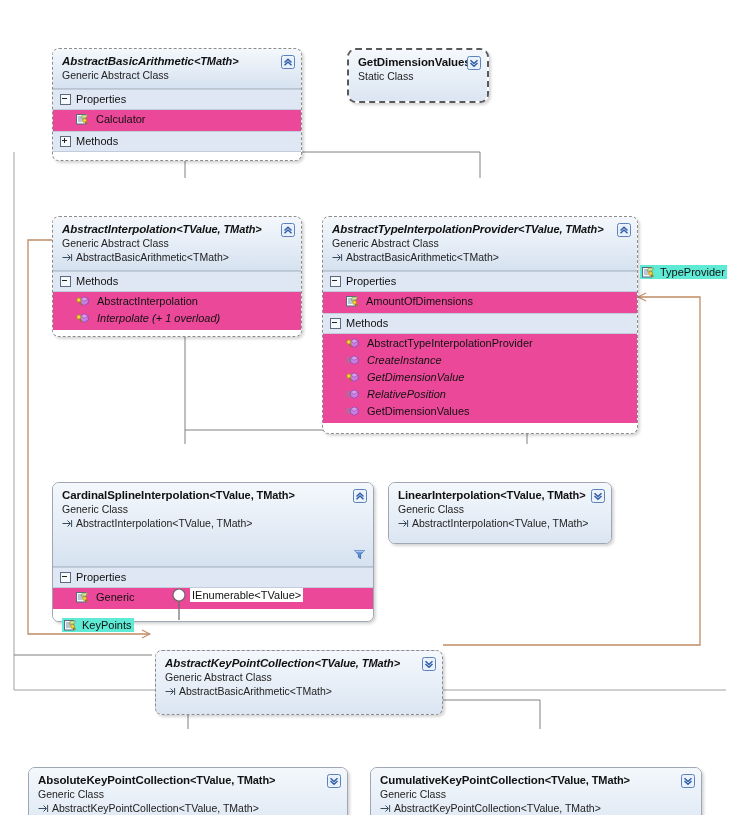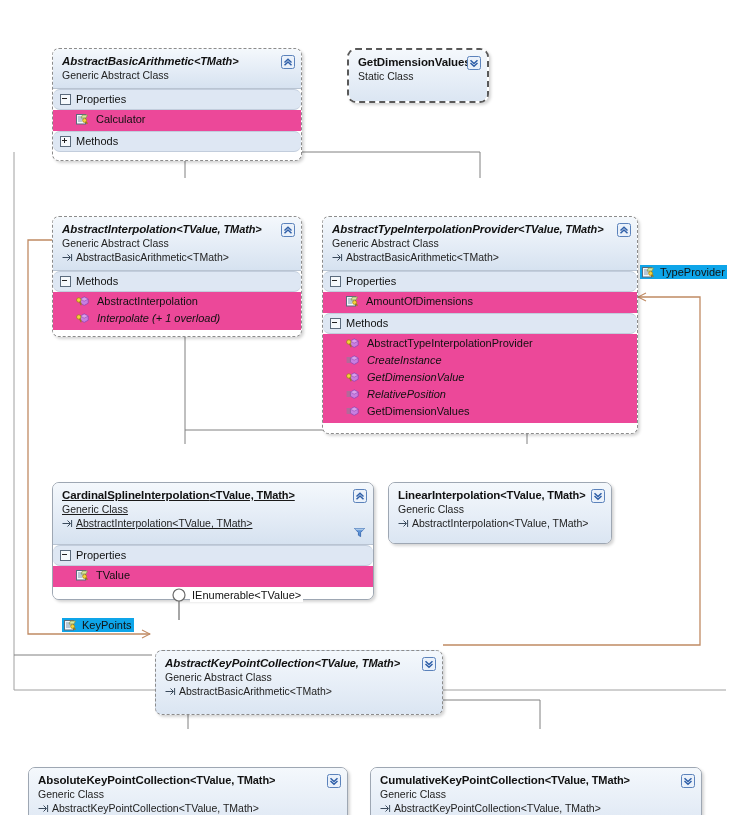--- a/index.html
+++ b/index.html
@@ -67,21 +67,20 @@
 
   
   .comp {
     background: #dee7f3;
     border-top: 1px solid #c2cddc;
     border-bottom: 1px solid #c2cddc;
     padding: 2px 6px 3px 7px;
     display: flex; align-items: center; gap: 5px;
     font-size: 11px; color: #111;
     line-height: 14px;
-    border-radius: 7px;
   }
   .members { background:#ec4899; padding: 1px 0 3px 0; }
   .member {
     display: flex; align-items: center; gap: 7px;
     padding: 1px 6px 1px 23px;
     font-size: 11px; line-height: 15px; color: #111;
     white-space: nowrap;
   }
   .member.italic .mlabel { font-style: italic; }
 
@@ -110,21 +109,21 @@
   .pm.plus::after {
     content:""; position:absolute; left:3px; top:1px;
     width:1px; height:5px; background:#222;
   }
 
   
   .edge-label {
     position: absolute;
     display: flex; align-items: center; gap: 5px;
     font-size: 11px; color: #111;
-    background: #0ea5e9;
+    background: #5eead4;
     white-space: nowrap;
     padding: 0 2px;
     line-height: 14px;
   }
   .lollipop-label {
     position:absolute;
     font-size: 11px; color:#111;
     background:#fff; padding: 0 2px;
     white-space: nowrap;
     line-height: 14px;
@@ -372,21 +371,21 @@
             <path d="M0.6,4 h4 M0.6,6 h4 M0.6,8 h4" stroke="#7a8a9a" stroke-width="1"></path>
           </svg>
         </span>
         <span class="mlabel">GetDimensionValues</span>
       </div>
     </div>
     <div style="height:10px;background:#fff;"></div>
   </div>
 
   <div class="uml" style="left:52px; top:444px; width:322px;">
-    <div class="uml-head" style="padding-bottom:14px;text-decoration:underline;">
+    <div class="uml-head" style="padding-bottom:36px;">
       <div class="cname">
         <span>CardinalSplineInterpolation</span><span class="gen">&lt;TValue, TMath&gt;</span>
       </div>
       <div class="stereo">Generic Class</div>
       <div class="baserow">
         <span class="ico">
           <svg width="11" height="10" viewBox="0 0 11 10">
               <path d="M0.5,5.5 L8,5.5 M5.5,2.5 L8.5,5.5 L5.5,8.5 M9.6,2 L9.6,9" fill="none" stroke="#3a4a5c" stroke-width="1"></path>
             </svg>
         </span>
@@ -414,21 +413,21 @@
       <div class="member">
         <span class="ico">
           <svg width="13" height="13" viewBox="0 0 13 13">
             <rect x="0.5" y="1.5" width="9" height="9.5" fill="#f2f7fb" stroke="#5a6b7c"></rect>
             <path d="M2,4 h6 M2,6 h6 M2,8 h4" stroke="#6d8aa8" stroke-width="0.9"></path>
             <path d="M6.5,2 L11.5,2 L10,5 L5,5 Z" fill="#d9e8a0" stroke="#7f8f4a" stroke-width="0.7"></path>
             <circle cx="8.6" cy="7.4" r="2" fill="#f5d33c" stroke="#9c7c11" stroke-width="0.7"></circle>
             <path d="M9.6,8.8 L11.4,10.8 M10.4,10 L11.3,9.3" stroke="#9c7c11" stroke-width="1.1"></path>
           </svg>
         </span>
-        <span class="mlabel">TValue</span>
+        <span class="mlabel">Generic</span>
       </div>
     </div>
     <div style="height:12px;background:#fff;"></div>
   </div>
 
   <div class="uml nosep" style="left:388px; top:444px; width:224px; height:62px;">
     <div class="uml-head" style="height:100%;">
       <div class="cname">
         <span>LinearInterpolation</span><span class="gen">&lt;TValue, TMath&gt;</span>
       </div>

